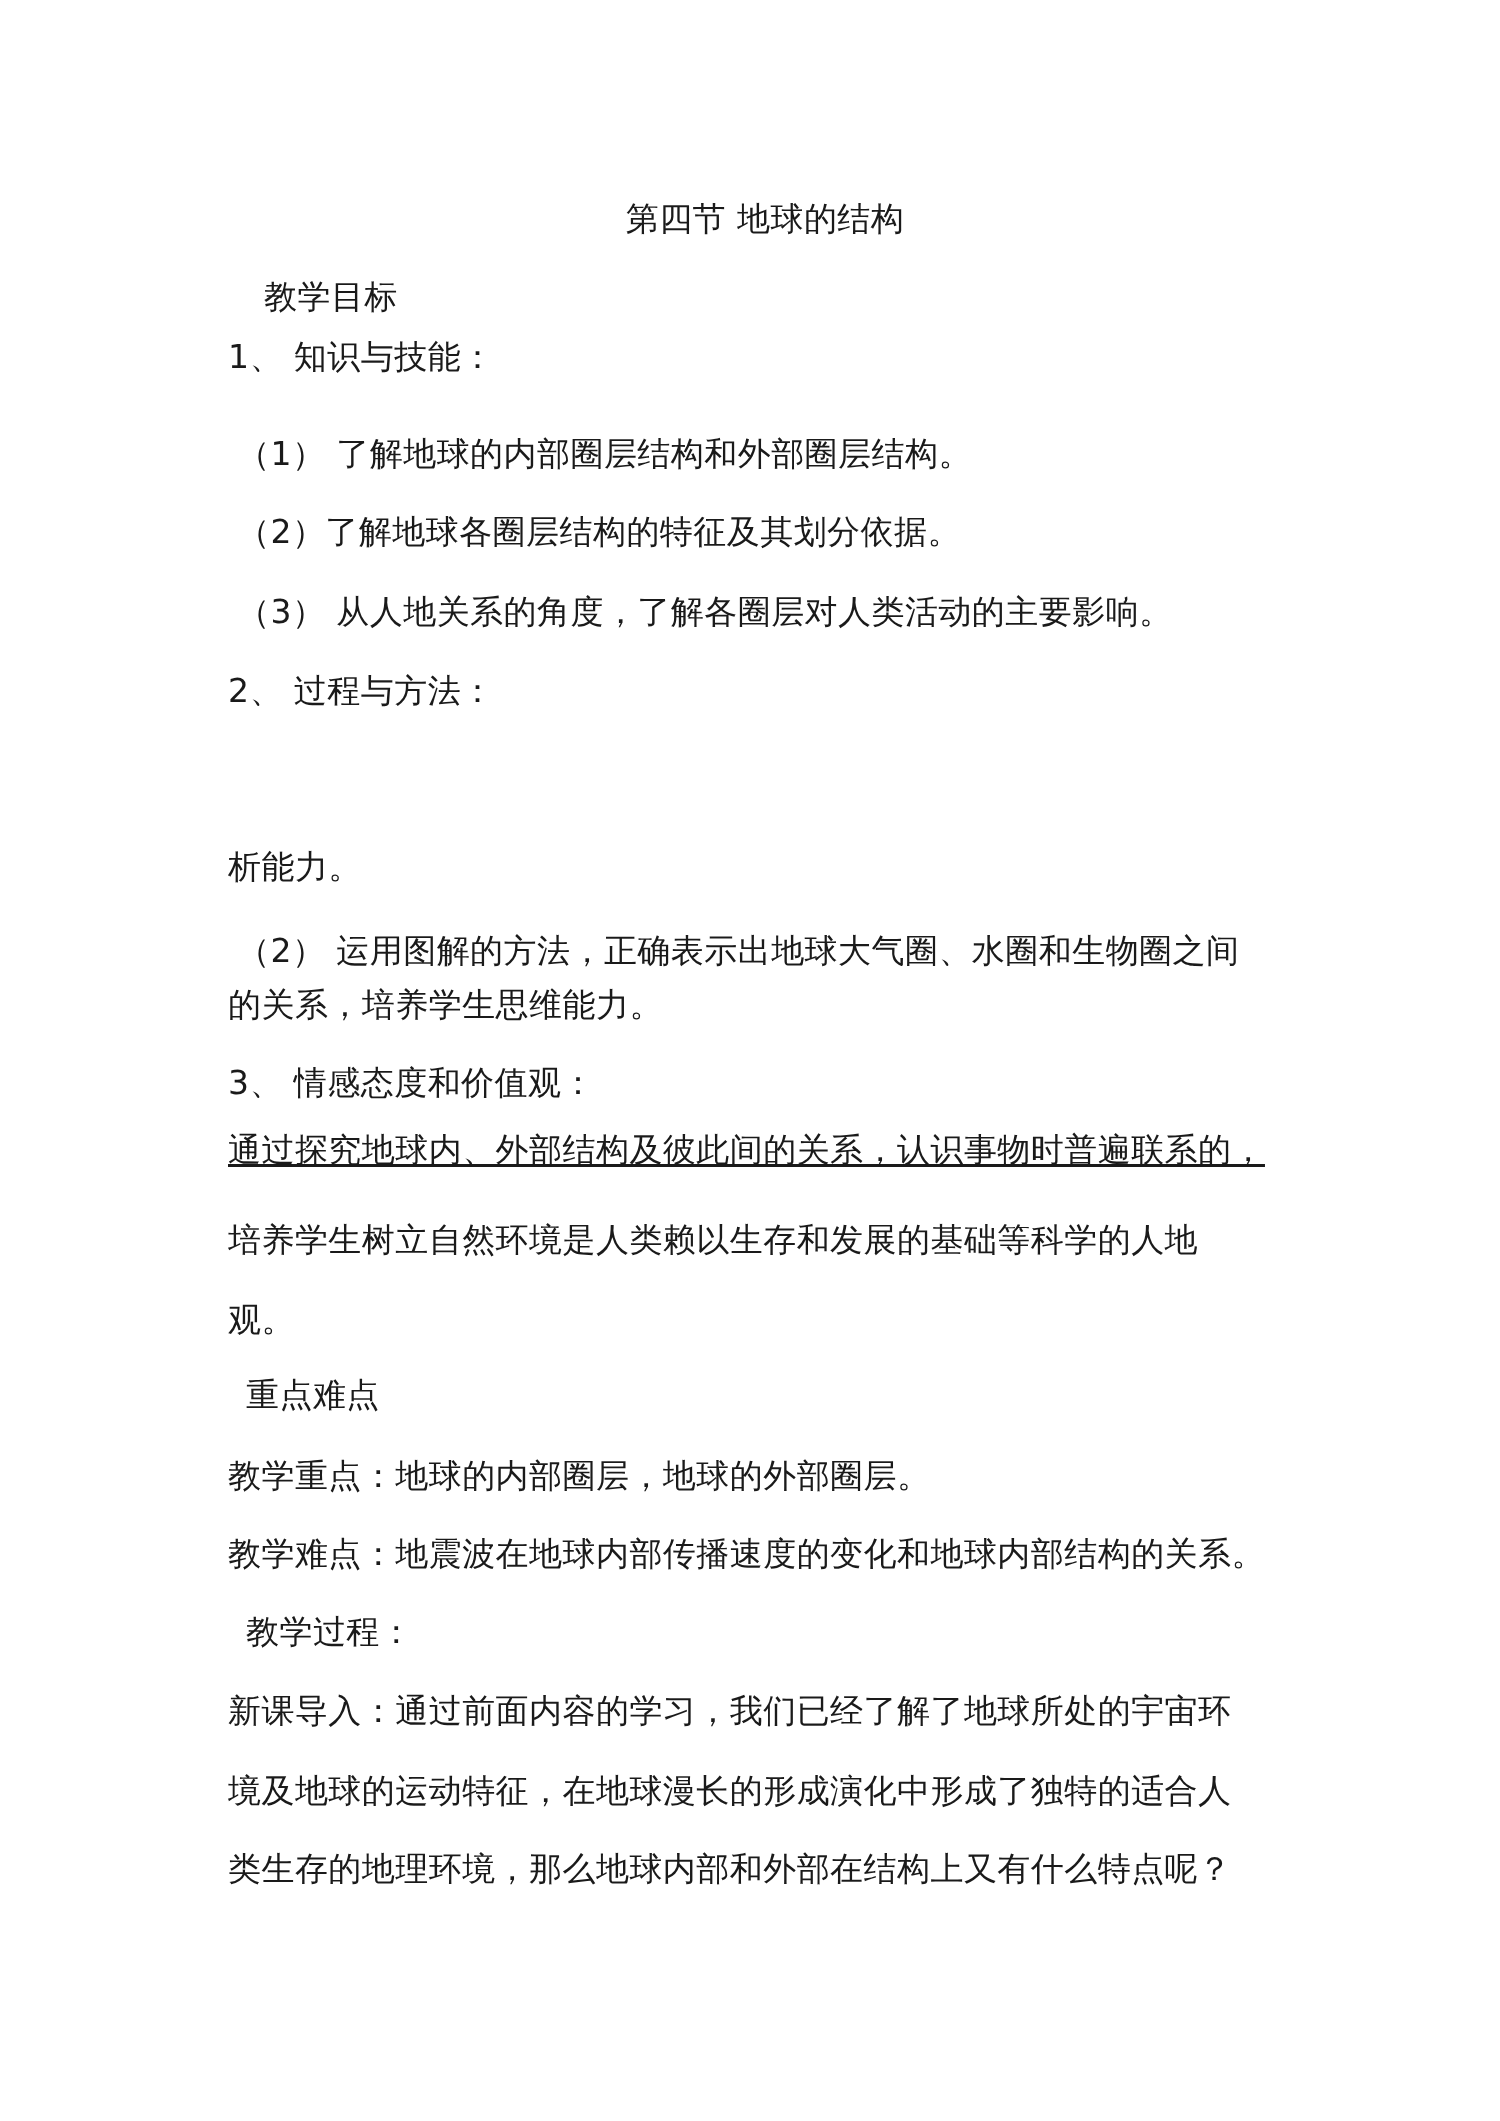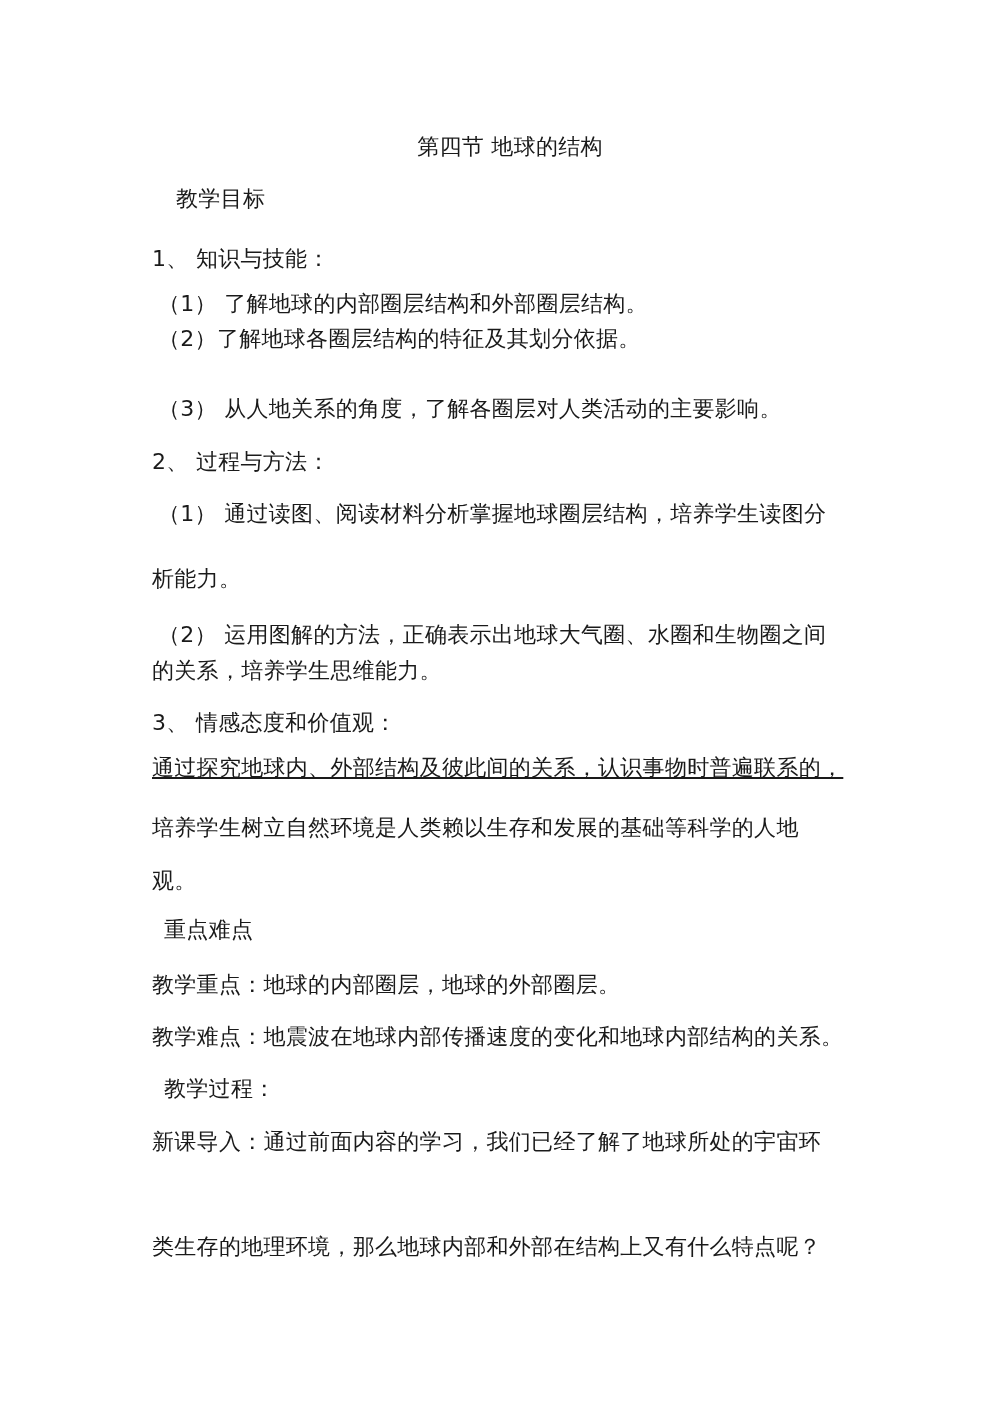--- a/index.html
+++ b/index.html
@@ -9,36 +9,36 @@
     .line { position: absolute; left: 152px; font-size: 22px; line-height: 30px; white-space: nowrap; letter-spacing: 0.3px; }
     .title { left: 0; width: 1020px; text-align: center; }
   </style>
 </head>
 <body>
 
 <div class="page">
   <div class="line title" style="top:132px;">第四节  地球的结构</div>
 
   <div class="line" style="top:184px; left:176px;">教学目标</div>
-  <div class="line" style="top:244px;">1、  知识与技能：</div>
+  <div class="line" style="top:224px;">1、  知识与技能：</div>
   <div class="line" style="top:289px; left:158px;">（1）  了解地球的内部圈层结构和外部圈层结构。</div>
-  <div class="line" style="top:324px; left:158px;">（2）了解地球各圈层结构的特征及其划分依据。</div>
+  <div class="line" style="top:341px; left:158px;">（2）了解地球各圈层结构的特征及其划分依据。</div>
   <div class="line" style="top:394px; left:158px;">（3）  从人地关系的角度，了解各圈层对人类活动的主要影响。</div>
 
   <div class="line" style="top:447px;">2、  过程与方法：</div>
-  <div class="line" style="top:499px; left:158px;">（1）  通过读图、阅读材料分析掌握地球圈层结构，培养学生读图分</div>
   <div class="line" style="top:552px;margin-top:12px;">析能力。</div>
   <div class="line" style="top:620px; left:158px;">（2）  运用图解的方法，正确表示出地球大气圈、水圈和生物圈之间</div>
   <div class="line" style="top:656px;">的关系，培养学生思维能力。</div>
 
   <div class="line" style="top:708px;">3、  情感态度和价值观：</div>
   <div class="line" style="top:753px;text-decoration:underline;">通过探究地球内、外部结构及彼此间的关系，认识事物时普遍联系的，</div>
   <div class="line" style="top:813px;">培养学生树立自然环境是人类赖以生存和发展的基础等科学的人地</div>
   <div class="line" style="top:866px;">观。</div>
 
   <div class="line" style="top:917px; left:164px;font-family:Liberation Mono, monospace;">重点难点</div>
   <div class="line" style="top:970px;">教学重点：地球的内部圈层，地球的外部圈层。</div>
   <div class="line" style="top:1022px;">教学难点：地震波在地球内部传播速度的变化和地球内部结构的关系。</div>
 
   <div class="line" style="top:1074px; left:164px;">教学过程：</div>
   <div class="line" style="top:1127px;">新课导入：通过前面内容的学习，我们已经了解了地球所处的宇宙环</div>
+  <div class="line" style="top:1180px;">境及地球的运动特征，在地球漫长的形成演化中形成了独特的适合人</div>
   <div class="line" style="top:1232px;">类生存的地理环境，那么地球内部和外部在结构上又有什么特点呢？</div>
 </div>
 
 </body></html>

